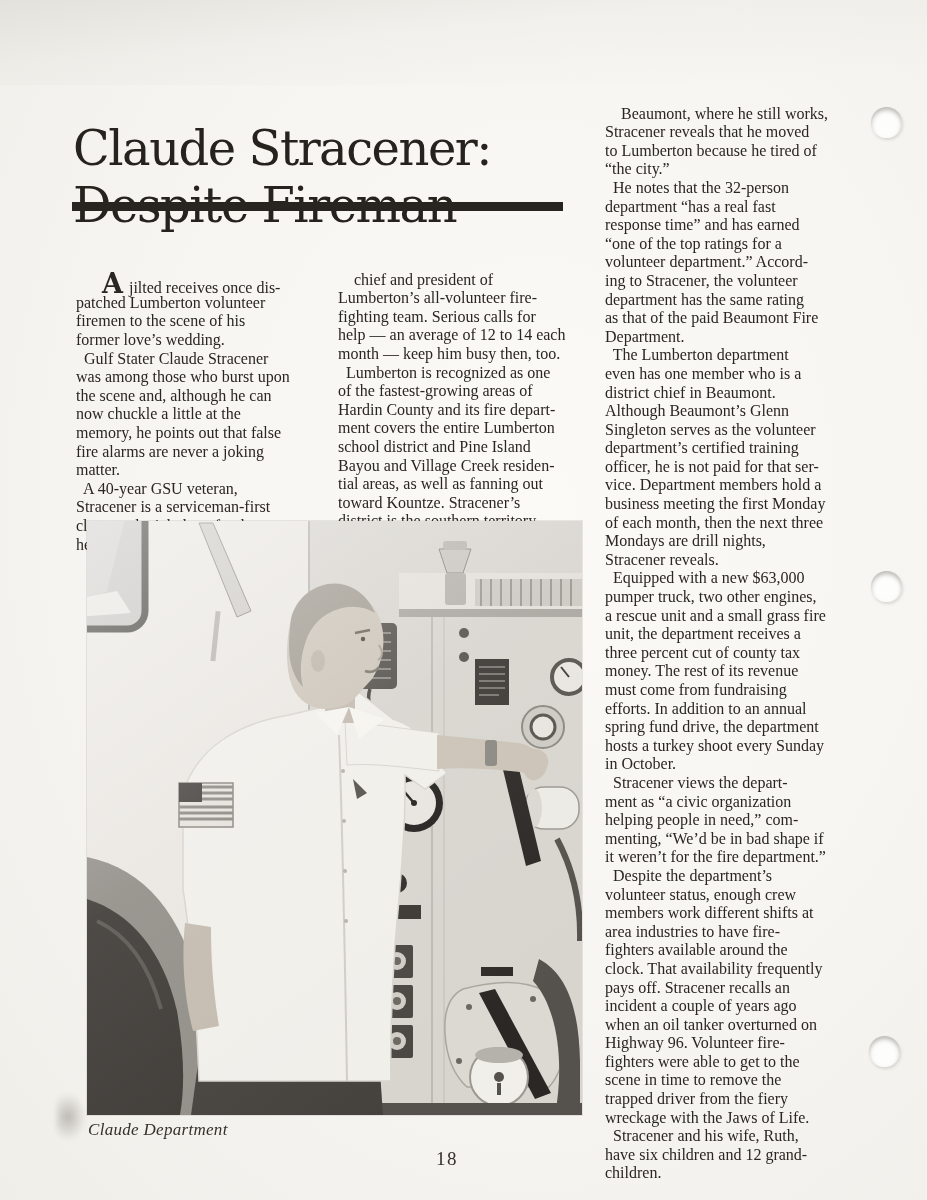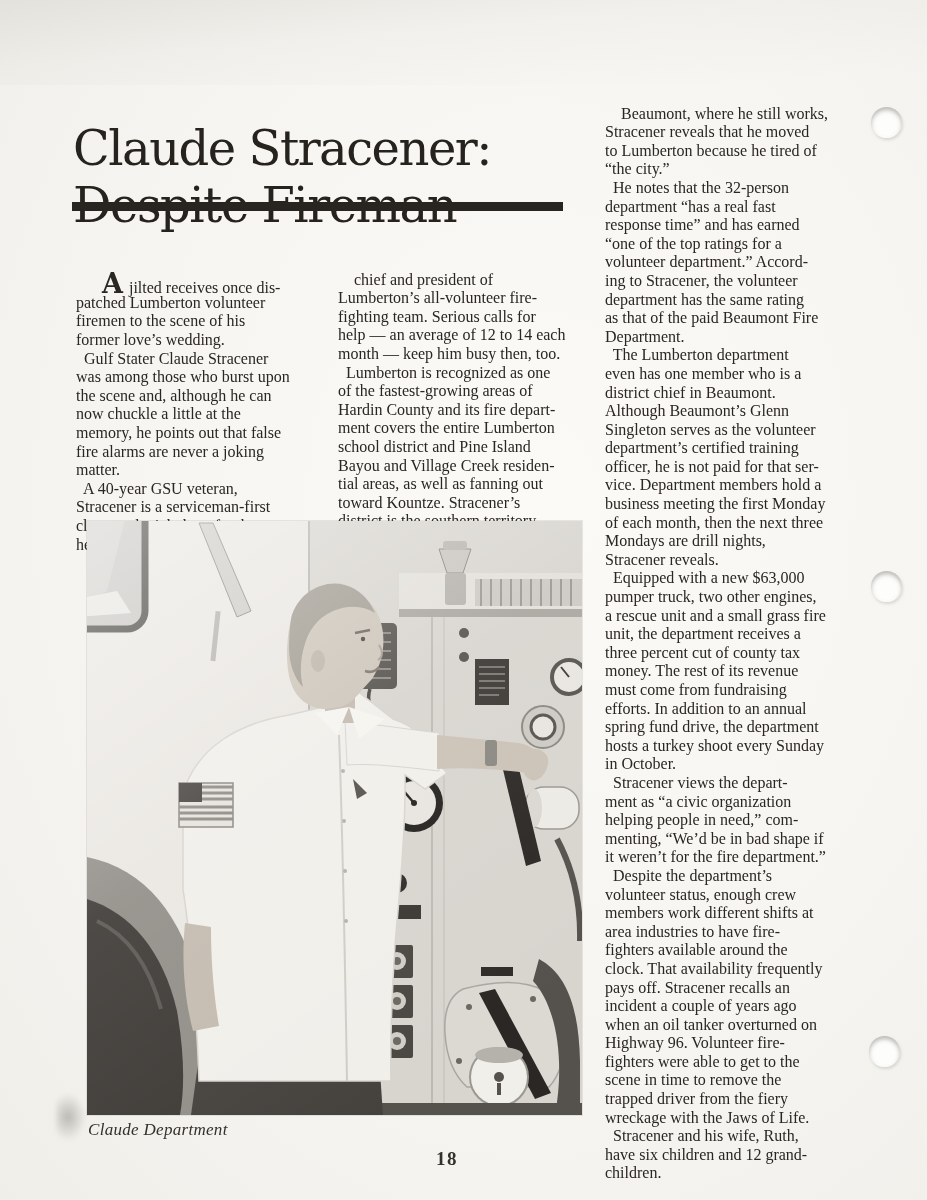--- a/index.html
+++ b/index.html
@@ -62,21 +62,21 @@
     box-shadow:0 0 0 1px rgba(120,116,108,.15);
   }
   .photo-frame svg{display:block;width:100%;height:100%;}
   .photo-caption{
     position:absolute;left:88px;top:1120px;
     font-style:italic;font-size:17px;letter-spacing:.3px;
     color:#34302b;
   }
   .page-number{
     position:absolute;left:436px;top:1148px;width:60px;
-    font-weight:bold;font-size:19px;letter-spacing:1.5px;
+    font-weight:normal;font-size:19px;letter-spacing:1.5px;
     color:#34302b;
   }
   .hole{
     position:absolute;width:31px;height:31px;border-radius:50%;
     background:#fdfdfc;
     box-shadow:
       inset 0 3px 4px rgba(125,120,110,.5),
       inset 0 -1px 2px rgba(255,255,255,.9),
       1px 2px 3px rgba(145,140,130,.28);
   }

